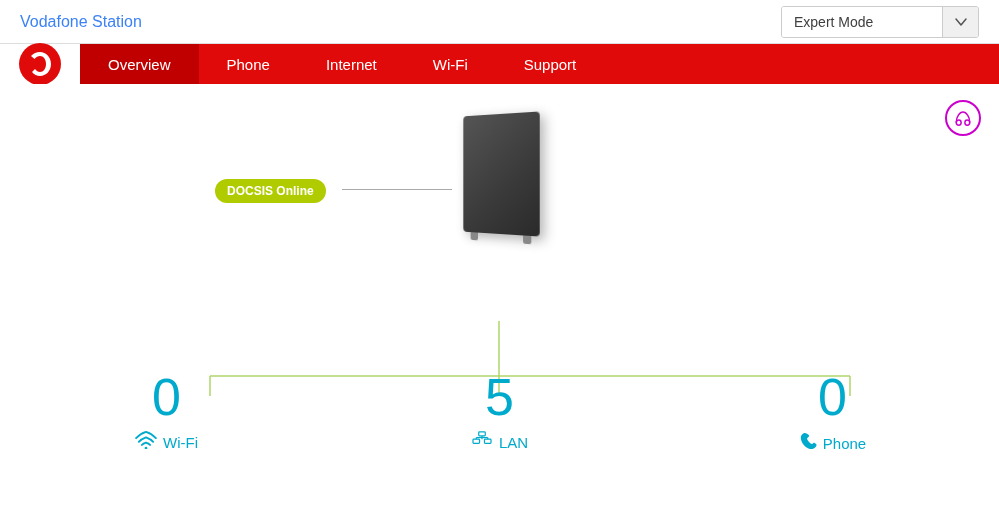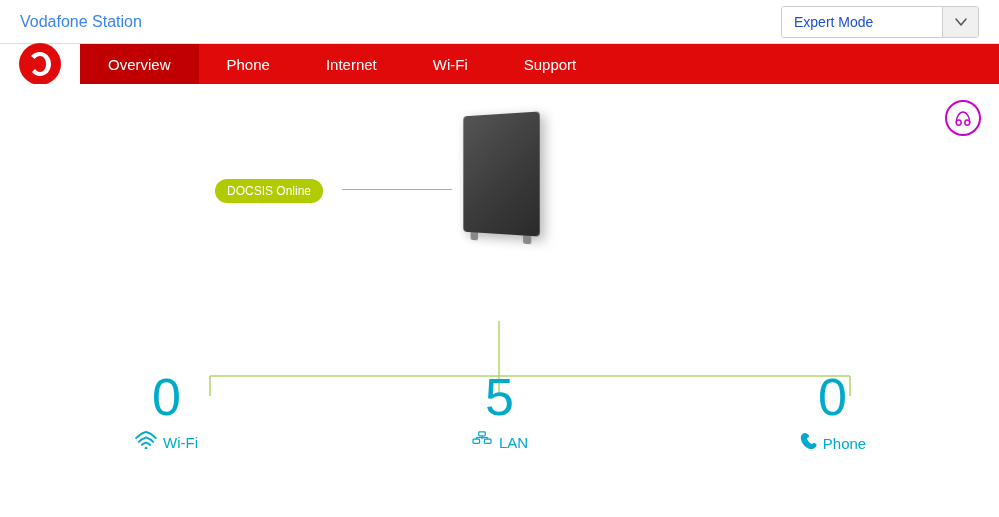--- a/index.html
+++ b/index.html
@@ -26,21 +26,21 @@
       border: 1px solid #ccc;
       border-radius: 3px;
       overflow: hidden;
       height: 32px;
     }
     .mode-selector select {
       border: none;
       outline: none;
       padding: 0 12px;
       font-size: 14px;
-      color: #1d4ed8;
+      color: #404040;
       background: #fff;
       height: 100%;
       cursor: pointer;
       appearance: none;
       -webkit-appearance: none;
       width: 160px;
     }
     .mode-selector .dropdown-btn {
       width: 36px;
       height: 100%;
@@ -155,21 +155,21 @@
     }
 
     
     .docsis-badge {
       position: absolute;
       top: 95px;
       left: 215px;
       background: #b0cc00;
       color: #fff;
       font-size: 12px;
-      font-weight: normal;
+      font-weight: bold;
       padding: 5px 12px;
       border-radius: 12px;
       white-space: nowrap;
     }
     .docsis-line {
       position: absolute;
       top: 105px;
       left: 342px;
       width: 110px;
       height: 1px;

